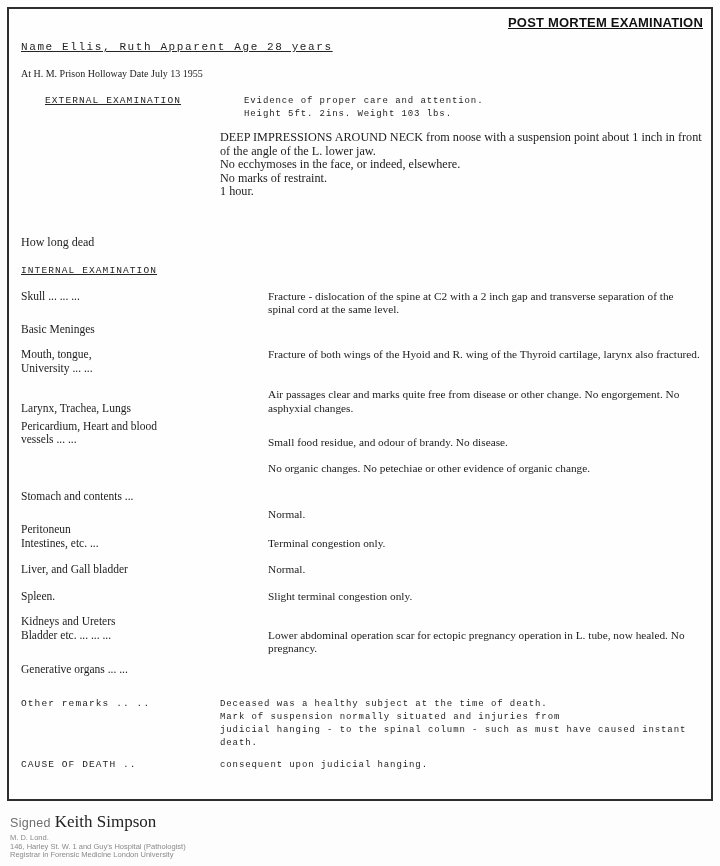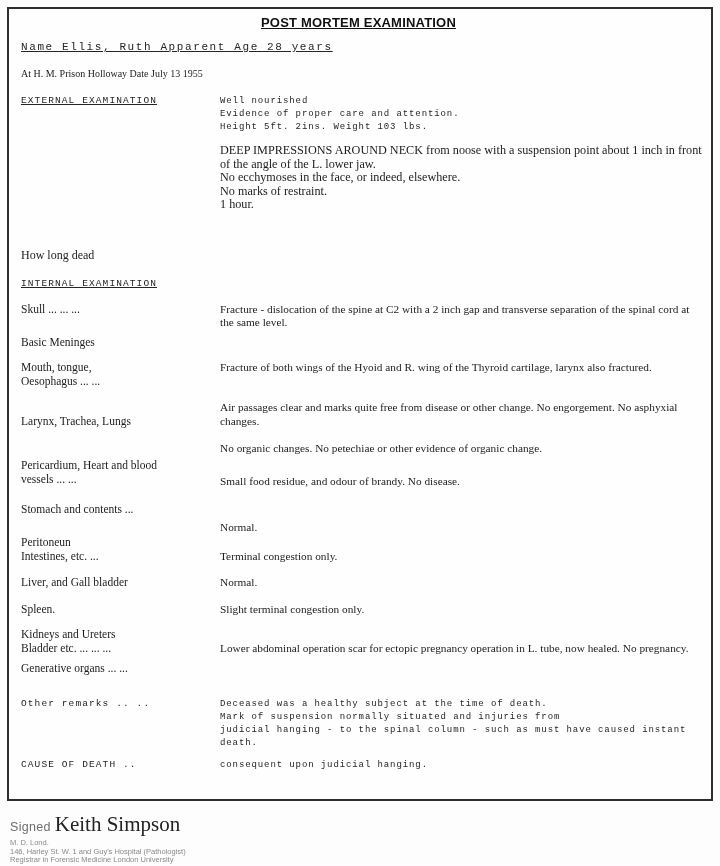--- a/index.html
+++ b/index.html
@@ -10,21 +10,21 @@
     position: absolute;
     left: 7px; top: 7px;
     width: 706px; height: 794px;
     border: 2px solid #2e2e2e;
     background: #fefefe;
     padding: 6px 8px 6px 5px;
     overflow: hidden;
   }
 
   .title {
-    text-align: center;
+    text-align: right;
     font-family: "Liberation Sans", sans-serif;
     font-weight: bold;
     font-size: 13px;
     letter-spacing: 0.2px;
     text-decoration: underline;
     color: #111;
   }
 
   .mono { font-family: "Liberation Mono", "DejaVu Sans Mono", monospace; color: #252525; }
   .serif { font-family: "Liberation Serif", serif; }
@@ -59,24 +59,24 @@
     white-space: nowrap;
   }
   .mono-line {
     font-size: 9px;
     letter-spacing: 0.9px;
     line-height: 13px;
     white-space: nowrap;
   }
 
   .serif-label { font-size: 11.5px; line-height: 13.5px; }
-  .serif-val { font-size: 11.3px; line-height: 13.5px; }
+  .serif-val { font-size: 11.3px; line-height: 13.5px; margin-left: 48px; }
   .neck-val { font-size: 12.2px; line-height: 13.6px; }
 
-  .ext-row { margin-top: 16px; }
+  .ext-row { margin-top: 16px; margin-left: 24px; }
   .neck-row { margin-top: 10px; }
   .how-long { margin-top: 36px; margin-left: 7px; font-size: 12px; }
   .internal-head { margin-top: 15px; margin-left: 7px; }
 
   .skull-row { margin-top: 14px; }
   .basic-meninges { margin-top: 6px; }
   .mouth-row { margin-top: 12px; }
   .larynx-row { margin-top: 13px; }
   .larynx-row .lblcol { padding-top: 14px; }
   .organic-row { margin-top: 13px; }
@@ -97,21 +97,21 @@
   .footer { position: absolute; left: 10px; top: 812px; }
   .signed-line { white-space: nowrap; }
   .signed-word {
     font-family: "Liberation Sans", sans-serif;
     font-size: 12.5px;
     color: #6e6e6e;
     letter-spacing: 0.3px;
   }
   .signed-name {
     font-family: "Liberation Serif", serif;
-    font-size: 21px;
+    font-size: 17px;
     color: #222;
   }
   .credentials {
     margin-top: 2px;
     font-family: "Liberation Sans", sans-serif;
     font-size: 7.5px;
     line-height: 8.6px;
     color: #8a8a8a;
   }
 </style>
@@ -122,21 +122,20 @@
 
   <div class="title">POST MORTEM EXAMINATION</div>
 
   <div class="name-line mono">Name Ellis, Ruth Apparent Age 28 years</div>
 
   <div class="place-line serif">At H. M. Prison Holloway Date July 13 1955</div>
 
   <div class="row ext-row">
     <div class="lblcol mono sec-label">EXTERNAL EXAMINATION</div>
     <div class="valcol">
-      <div class="mono mono-line">Well nourished</div>
       <div class="mono mono-line">Evidence of proper care and attention.</div>
       <div class="mono mono-line">Height 5ft. 2ins. Weight 103 lbs.</div>
     </div>
   </div>
 
   <div class="row neck-row">
     <div class="lblcol"></div>
     <div class="valcol serif neck-val">
       <div>DEEP IMPRESSIONS AROUND NECK from noose with a suspension point about 1 inch in front of the angle of the L. lower jaw.</div>
       <div>No ecchymoses in the face, or indeed, elsewhere.</div>
@@ -152,41 +151,41 @@
   <div class="row skull-row">
     <div class="lblcol serif serif-label">Skull ... ... ...</div>
     <div class="valcol serif serif-val">Fracture - dislocation of the spine at C2 with a 2 inch gap and transverse separation of the spinal cord at the same level.</div>
   </div>
 
   <div class="basic-meninges lblcol serif serif-label">Basic Meninges</div>
 
   <div class="row mouth-row">
     <div class="lblcol serif serif-label">
       <div>Mouth, tongue,</div>
-      <div>Oesophagus ... ...</div>
+      <div>University ... ...</div>
     </div>
     <div class="valcol serif serif-val">Fracture of both wings of the Hyoid and R. wing of the Thyroid cartilage, larynx also fractured.</div>
   </div>
 
   <div class="row larynx-row">
     <div class="lblcol serif serif-label">Larynx, Trachea, Lungs</div>
     <div class="valcol serif serif-val">Air passages clear and marks quite free from disease or other change. No engorgement. No asphyxial changes.</div>
-  </div>
-
-  <div class="row organic-row">
-    <div class="lblcol"></div>
-    <div class="valcol serif serif-val">No organic changes. No petechiae or other evidence of organic change.</div>
   </div>
 
   <div class="row pericardium-row">
     <div class="lblcol serif serif-label">
       <div>Pericardium, Heart and blood</div>
       <div>vessels ... ...</div>
     </div>
     <div class="valcol serif serif-val">Small food residue, and odour of brandy. No disease.</div>
+  </div>
+
+  <div class="row organic-row">
+    <div class="lblcol"></div>
+    <div class="valcol serif serif-val">No organic changes. No petechiae or other evidence of organic change.</div>
   </div>
 
   <div class="row stomach-row">
     <div class="lblcol serif serif-label">Stomach and contents ...</div>
     <div class="valcol serif serif-val">Normal.</div>
   </div>
 
   <div class="peritoneum lblcol serif serif-label">Peritoneun</div>
 
   <div class="row intestines-row">

